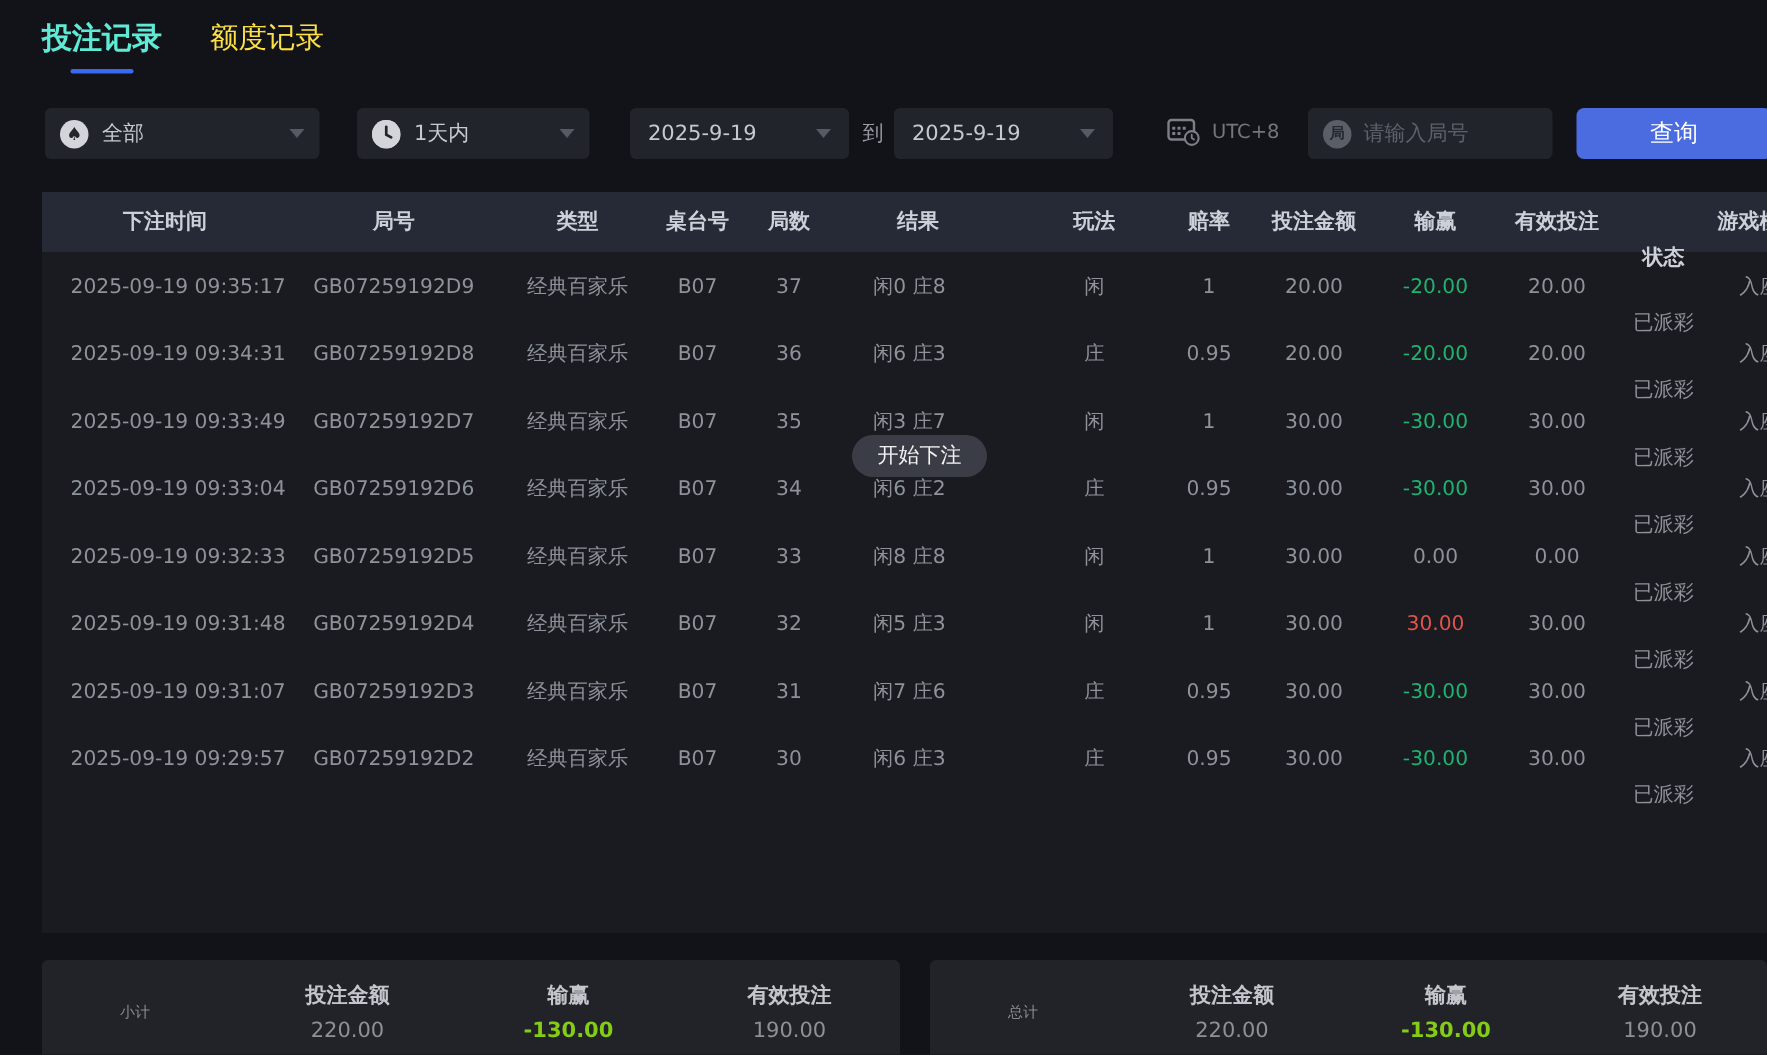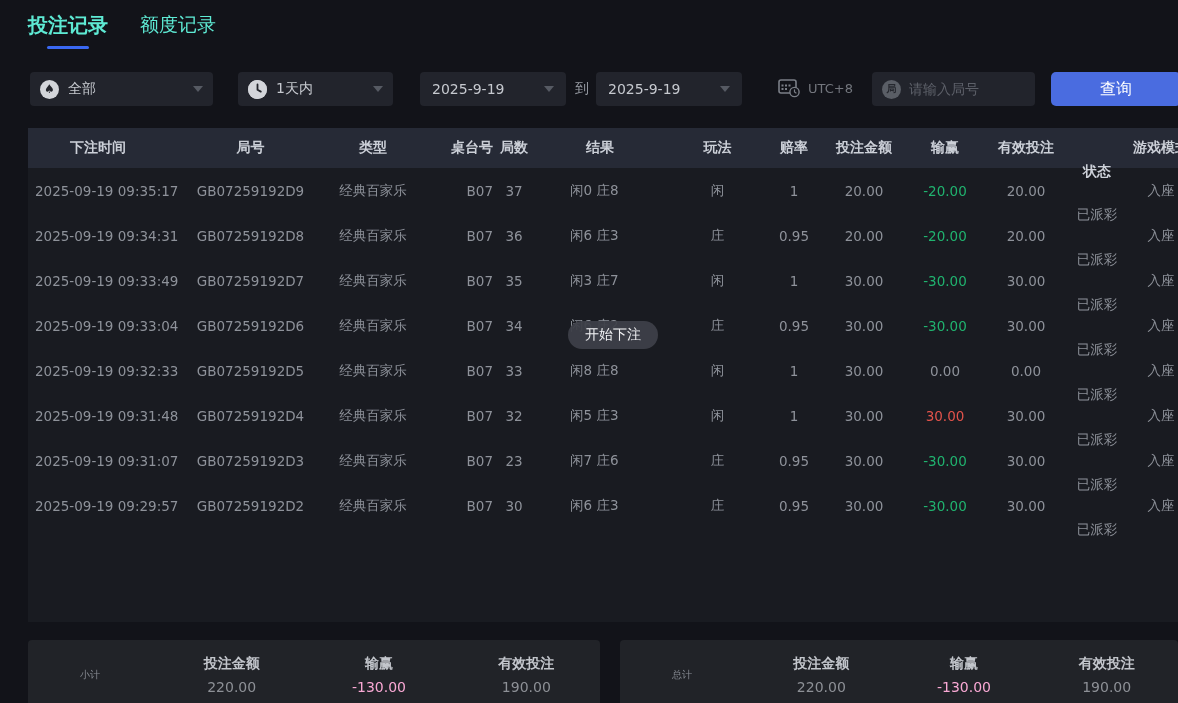--- a/index.html
+++ b/index.html
@@ -6,21 +6,21 @@
   html,body { width:1178px; height:703px; }
   body {
     position:relative;
     background:#121319;
     overflow:hidden;
     font-family:"DejaVu Sans","Liberation Sans",sans-serif;
     color:#8e929a;
   }
   
   .tabs { position:absolute; left:28px; top:12px; display:flex; align-items:flex-start; gap:32px; }
-  .tab { font-size:19px; color:#5eead4; cursor:pointer; padding-bottom:8px; position:relative; white-space:nowrap; }
+  .tab { font-size:19px; color:#fde047; cursor:pointer; padding-bottom:8px; position:relative; white-space:nowrap; }
   .tab.active { color:#5eead4; font-weight:bold; font-size:20px; }
   .tab.active::after {
     content:""; position:absolute; left:50%; transform:translateX(-50%);
     bottom:-2px; width:42px; height:3px; border-radius:2px; background:#3a68f2;
   }
   
   .ctrl {
     position:absolute; top:72px; height:34px; background:#22242c; border-radius:4px;
     display:flex; align-items:center; font-size:14px; color:#c6c9cf; cursor:pointer;
   }
@@ -50,47 +50,47 @@
   .circ.mid { background:#5a5e66; color:#26282f; font-size:10px; font-weight:bold; margin-right:0; }
   .icon-svg { display:block; }
   
   .table-wrap {
     position:absolute; left:28px; top:128px; width:1150px; height:494px;
     background:#191b21; overflow:hidden;
   }
   .tr { display:flex; align-items:center; height:45px; font-size:13.5px; color:#8e929a; white-space:nowrap; }
   .tr-head { height:40px; background:#262a36; font-size:14px; font-weight:bold; color:#ccd0d8; }
   .td { flex:0 0 auto; text-align:center; overflow:visible; }
-  .c1 {width:140px; text-align:left; padding-left:7px;}
-  .c2 {width:165px;} .c3 {width:80px;} .c4 {width:80px;text-align:right;} .c5 {width:42px;}
+  .c1 {width:140px; text-align:left; padding-left:7px;margin-left:12px;}
+  .c2 {width:165px;} .c3 {width:80px;} .c4 {width:80px;} .c5 {width:42px;}
   .c6 {width:130px;} .c7 {width:105px;} .c8 {width:48px;} .c9 {width:92px;}
   .c10{width:70px;} .c11{width:92px;} .c12{width:50px;margin-top:48px;} .c13{width:78px;}
   .tr .c6.data { text-align:left; padding-left:35px; }
   .tr-head .c1 { text-align:center; padding-left:0; }
   .wl-green { color:#20b36f; }
   .wl-red { color:#e2534b; }
   .wl-neutral { color:#8e929a; }
   
   .toast {
     position:absolute; left:568px; top:290px; height:28px; padding:0 17px;
     background:rgba(62,64,72,0.94); border-radius:14px; display:flex; align-items:center;
-    font-size:14px; color:#f1f2f4; z-index:5; white-space:nowrap;margin-top:31px;
+    font-size:14px; color:#f1f2f4; z-index:5; white-space:nowrap;
   }
   
   .panel {
     position:absolute; top:640px; height:70px; background:#212328; border-radius:4px;
     display:flex; align-items:center;
   }
   .panel-sub { left:28px;  width:572px; }
   .panel-tot { left:620px; width:558px; }
   .panel-title { width:130px; padding-left:52px; font-size:10px; color:#878b93; }
   .stat { flex:1; text-align:center; }
   .stat-label { font-size:14px; font-weight:bold; color:#c3c6cc; margin-bottom:6px; }
   .stat-value { font-size:14px; color:#8d9096; }
-  .stat-value.green { color:#f9a8d4; }
+  .stat-value.green { color:#84cc16;font-weight:bold; }
 </style>
 </head>
 <body>
 
 <div class="tabs">
   <div class="tab active">投注记录</div>
   <div class="tab">额度记录</div>
 </div>
 
 <div class="ctrl dd-gametype">
@@ -256,21 +256,21 @@
     <div class="td c11">30.00</div>
     <div class="td c12">已派彩</div>
     <div class="td c13">入座</div>
   </div>
 
   <div class="tr">
     <div class="td c1">2025-09-19 09:31:07</div>
     <div class="td c2">GB07259192D3</div>
     <div class="td c3">经典百家乐</div>
     <div class="td c4">B07</div>
-    <div class="td c5">23</div>
+    <div class="td c5">31</div>
     <div class="td c6 data">闲7 庄6</div>
     <div class="td c7">庄</div>
     <div class="td c8">0.95</div>
     <div class="td c9">30.00</div>
     <div class="td c10 wl-green">-30.00</div>
     <div class="td c11">30.00</div>
     <div class="td c12">已派彩</div>
     <div class="td c13">入座</div>
   </div>
 

